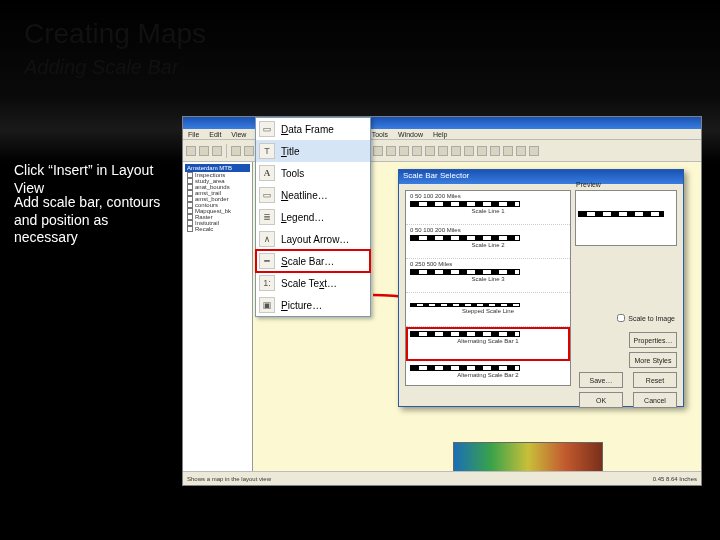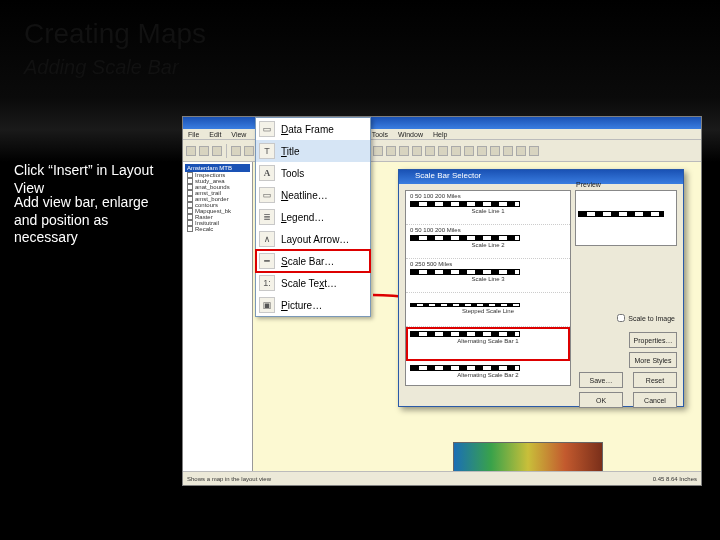--- a/index.html
+++ b/index.html
@@ -53,40 +53,40 @@
   .mi-icon { width: 16px; height: 16px; border: 1px solid #c8c8c8; background: #f4f2e8; display:flex; align-items:center; justify-content:center; font-size:9px; color:#555; }
   .mi u { text-decoration: underline; }
   .mi-boxed { outline: 2px solid #d00; outline-offset: -1px; }
 
   .dialog {
     position: absolute; left: 215px; top: 52px; width: 286px; height: 238px;
     background: #ece9d8; border: 1px solid #2a5aa8;
     box-shadow: 3px 3px 6px rgba(0,0,0,.4);
     font-size: 8px; color: #222;
   }
-  .dlg-title { height: 14px; background: linear-gradient(#1a52b5,#3a7de0); color:#fff; font-size:8px; padding: 1px 16px; }
+  .dlg-title { height: 14px; background: linear-gradient(#1a52b5,#3a7de0); color:#fff; font-size:8px; padding: 1px 4px; }
   .dlg-body { position: absolute; top:14px; left:0; right:0; bottom:0; }
   .dlg-list { position:absolute; left:6px; top:6px; width:166px; height:196px; background:#fff; border:1px solid #888; overflow:hidden; }
   .scale-item { height: 34px; border-bottom: 1px dotted #ccc; padding: 2px 4px; font-size:6px; color:#333; }
   .scale-item .bar { height: 6px; background: repeating-linear-gradient(90deg,#000 0 8px,#fff 8px 16px); border:1px solid #000; margin: 2px 0 1px; width: 110px;}
   .scale-item.sel { outline: 2px solid #d00; outline-offset: -2px; }
   .dlg-preview { position:absolute; right:6px; top:6px; width:102px; height:56px; background:#fff; border:1px solid #888; font-size:6px; padding:2px; }
   .dlg-btn { position:absolute; width:48px; height:16px; background:#ece9d8; border:1px solid #888; font-size:7px; display:flex; align-items:center; justify-content:center; }
   .dlg-check { position:absolute; font-size:7px; display:flex; align-items:center; gap:3px;}
   .dlg-check input { width:8px; height:8px; }
 
   .arrow-svg { position:absolute; left:186px; top:174px; width:150px; height:40px; pointer-events:none; }
 </style>
 </head>
 <body>
 
 <div class="slide-title">Creating Maps</div>
 <div class="slide-sub">Adding Scale Bar</div>
 <div class="bullet b1">Click “Insert” in Layout View</div>
-<div class="bullet b2">Add view bar, enlarge and position as necessary</div>
+<div class="bullet b2">Add scale bar, contours and position as necessary</div>
 
 <div class="appshot">
   <div class="titlebar"></div>
   <div class="menubar">
     <span>File</span>
     <span>Edit</span>
     <span>View</span>
     <span>Bookmarks</span>
     <span class="menu-insert-hl">Insert</span>
     <span>Selection</span>

